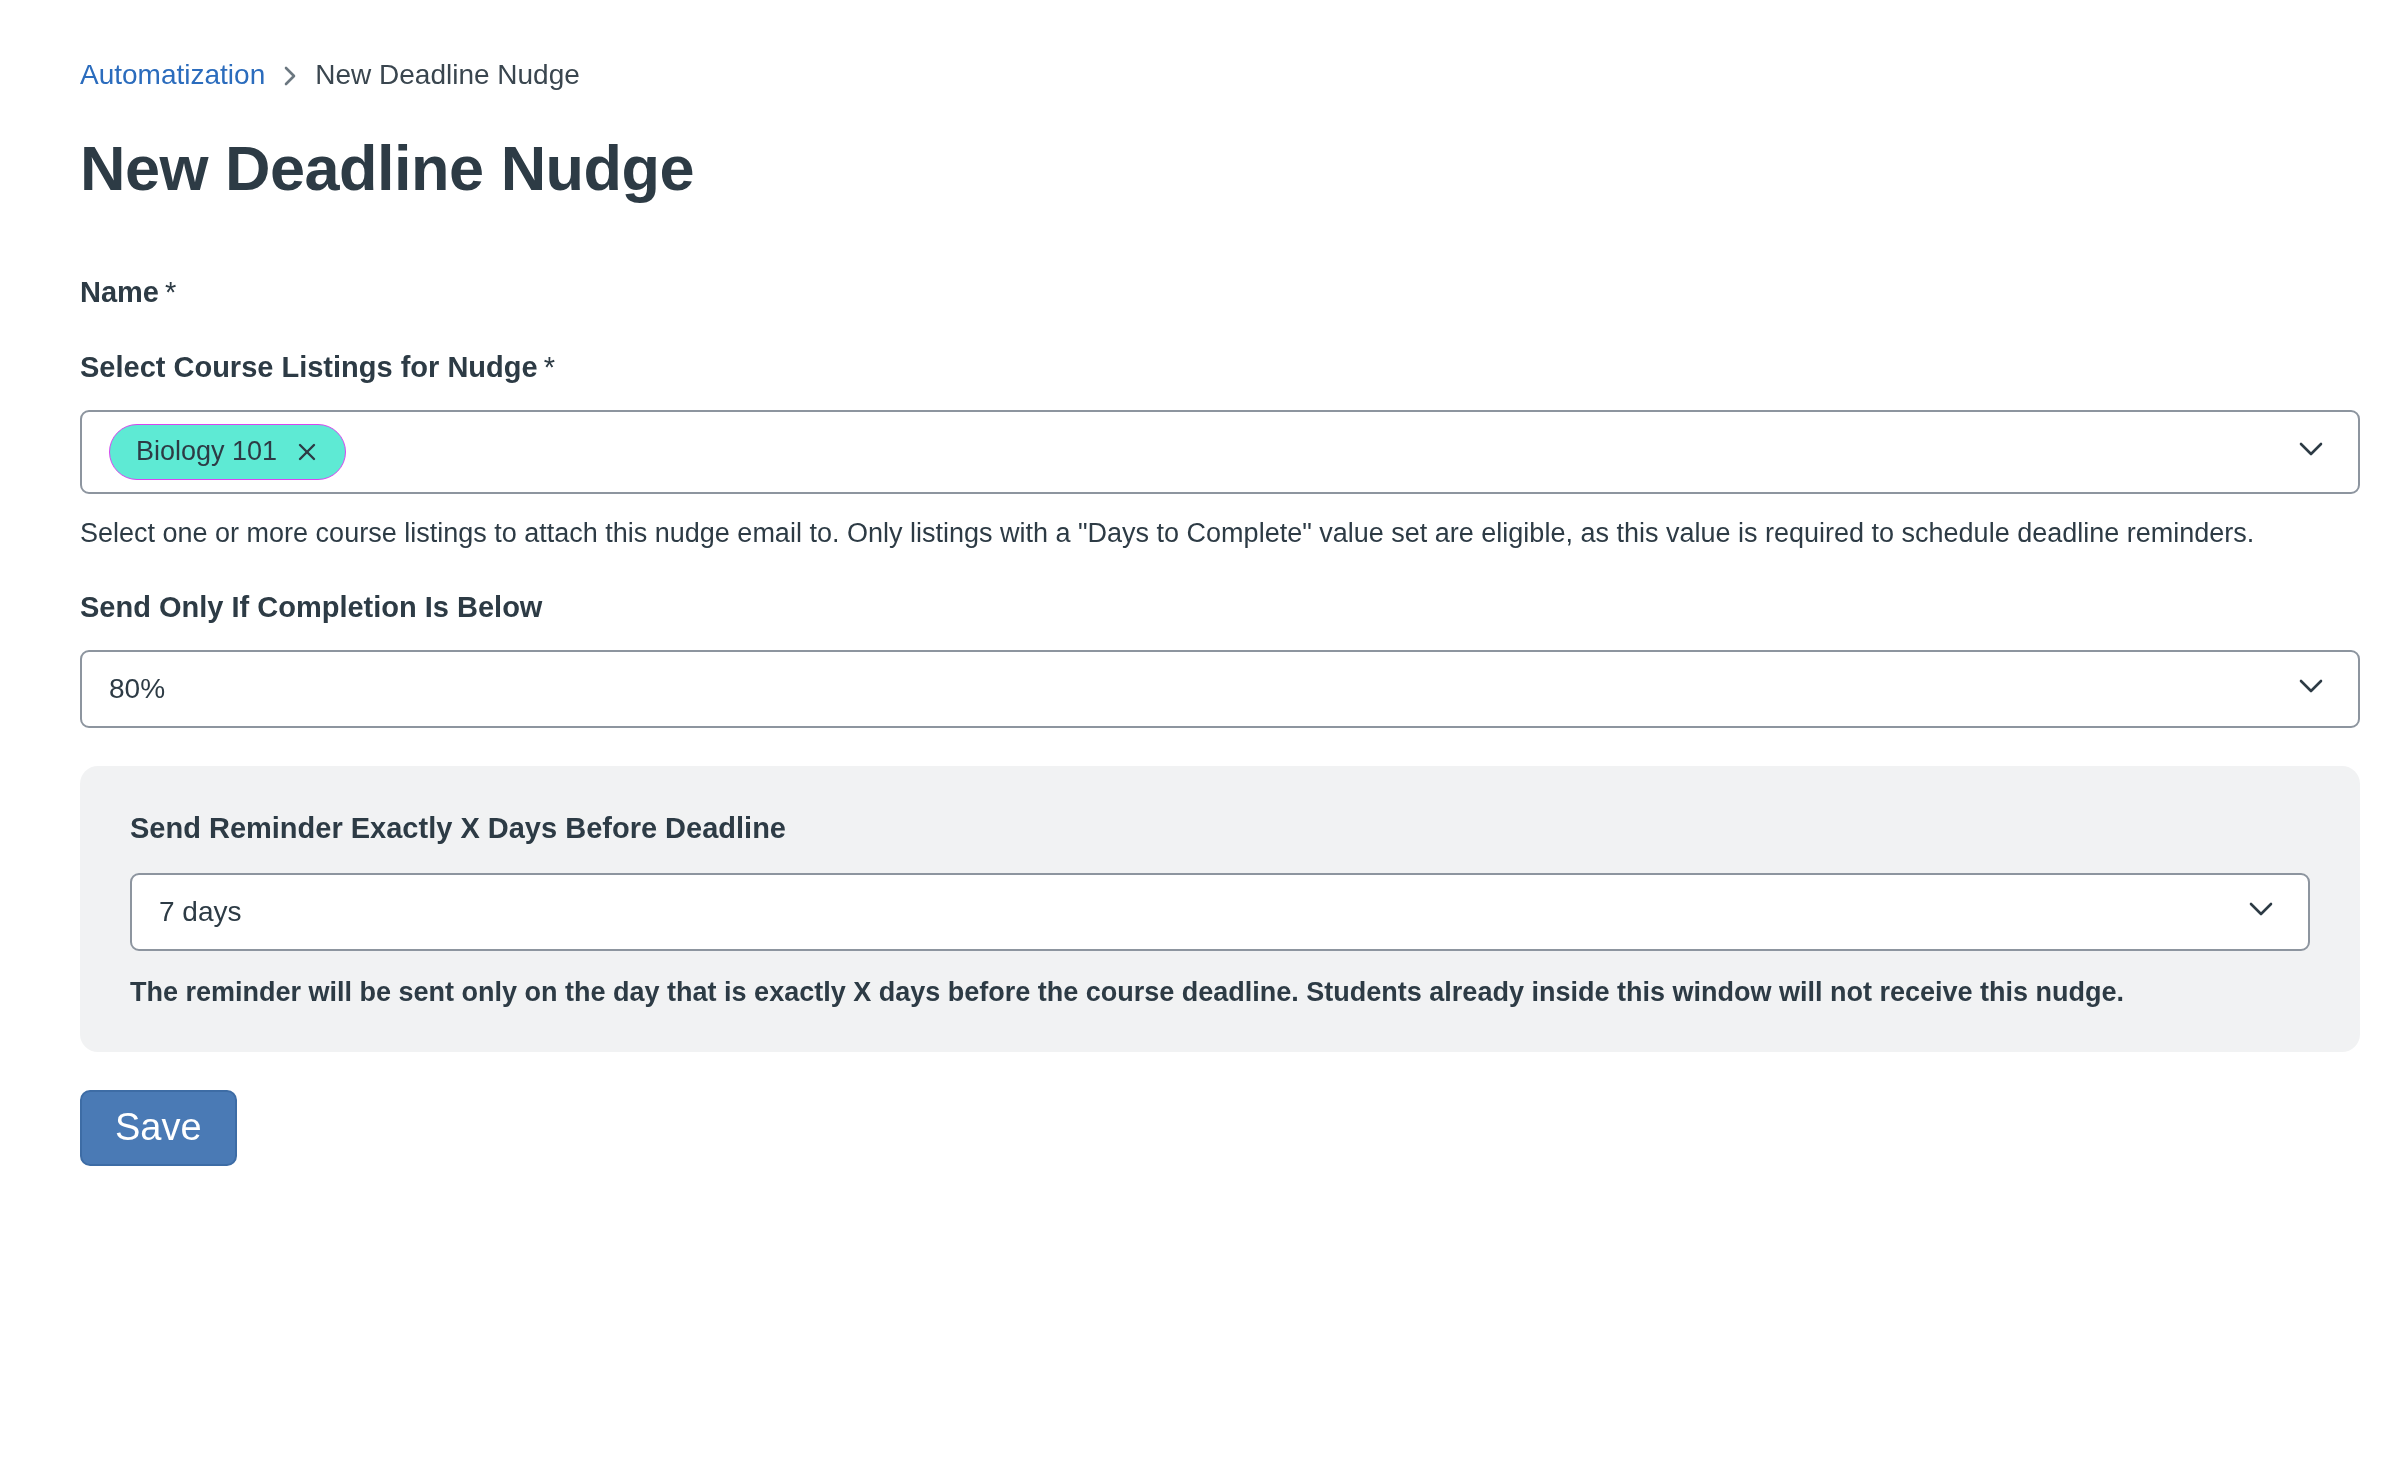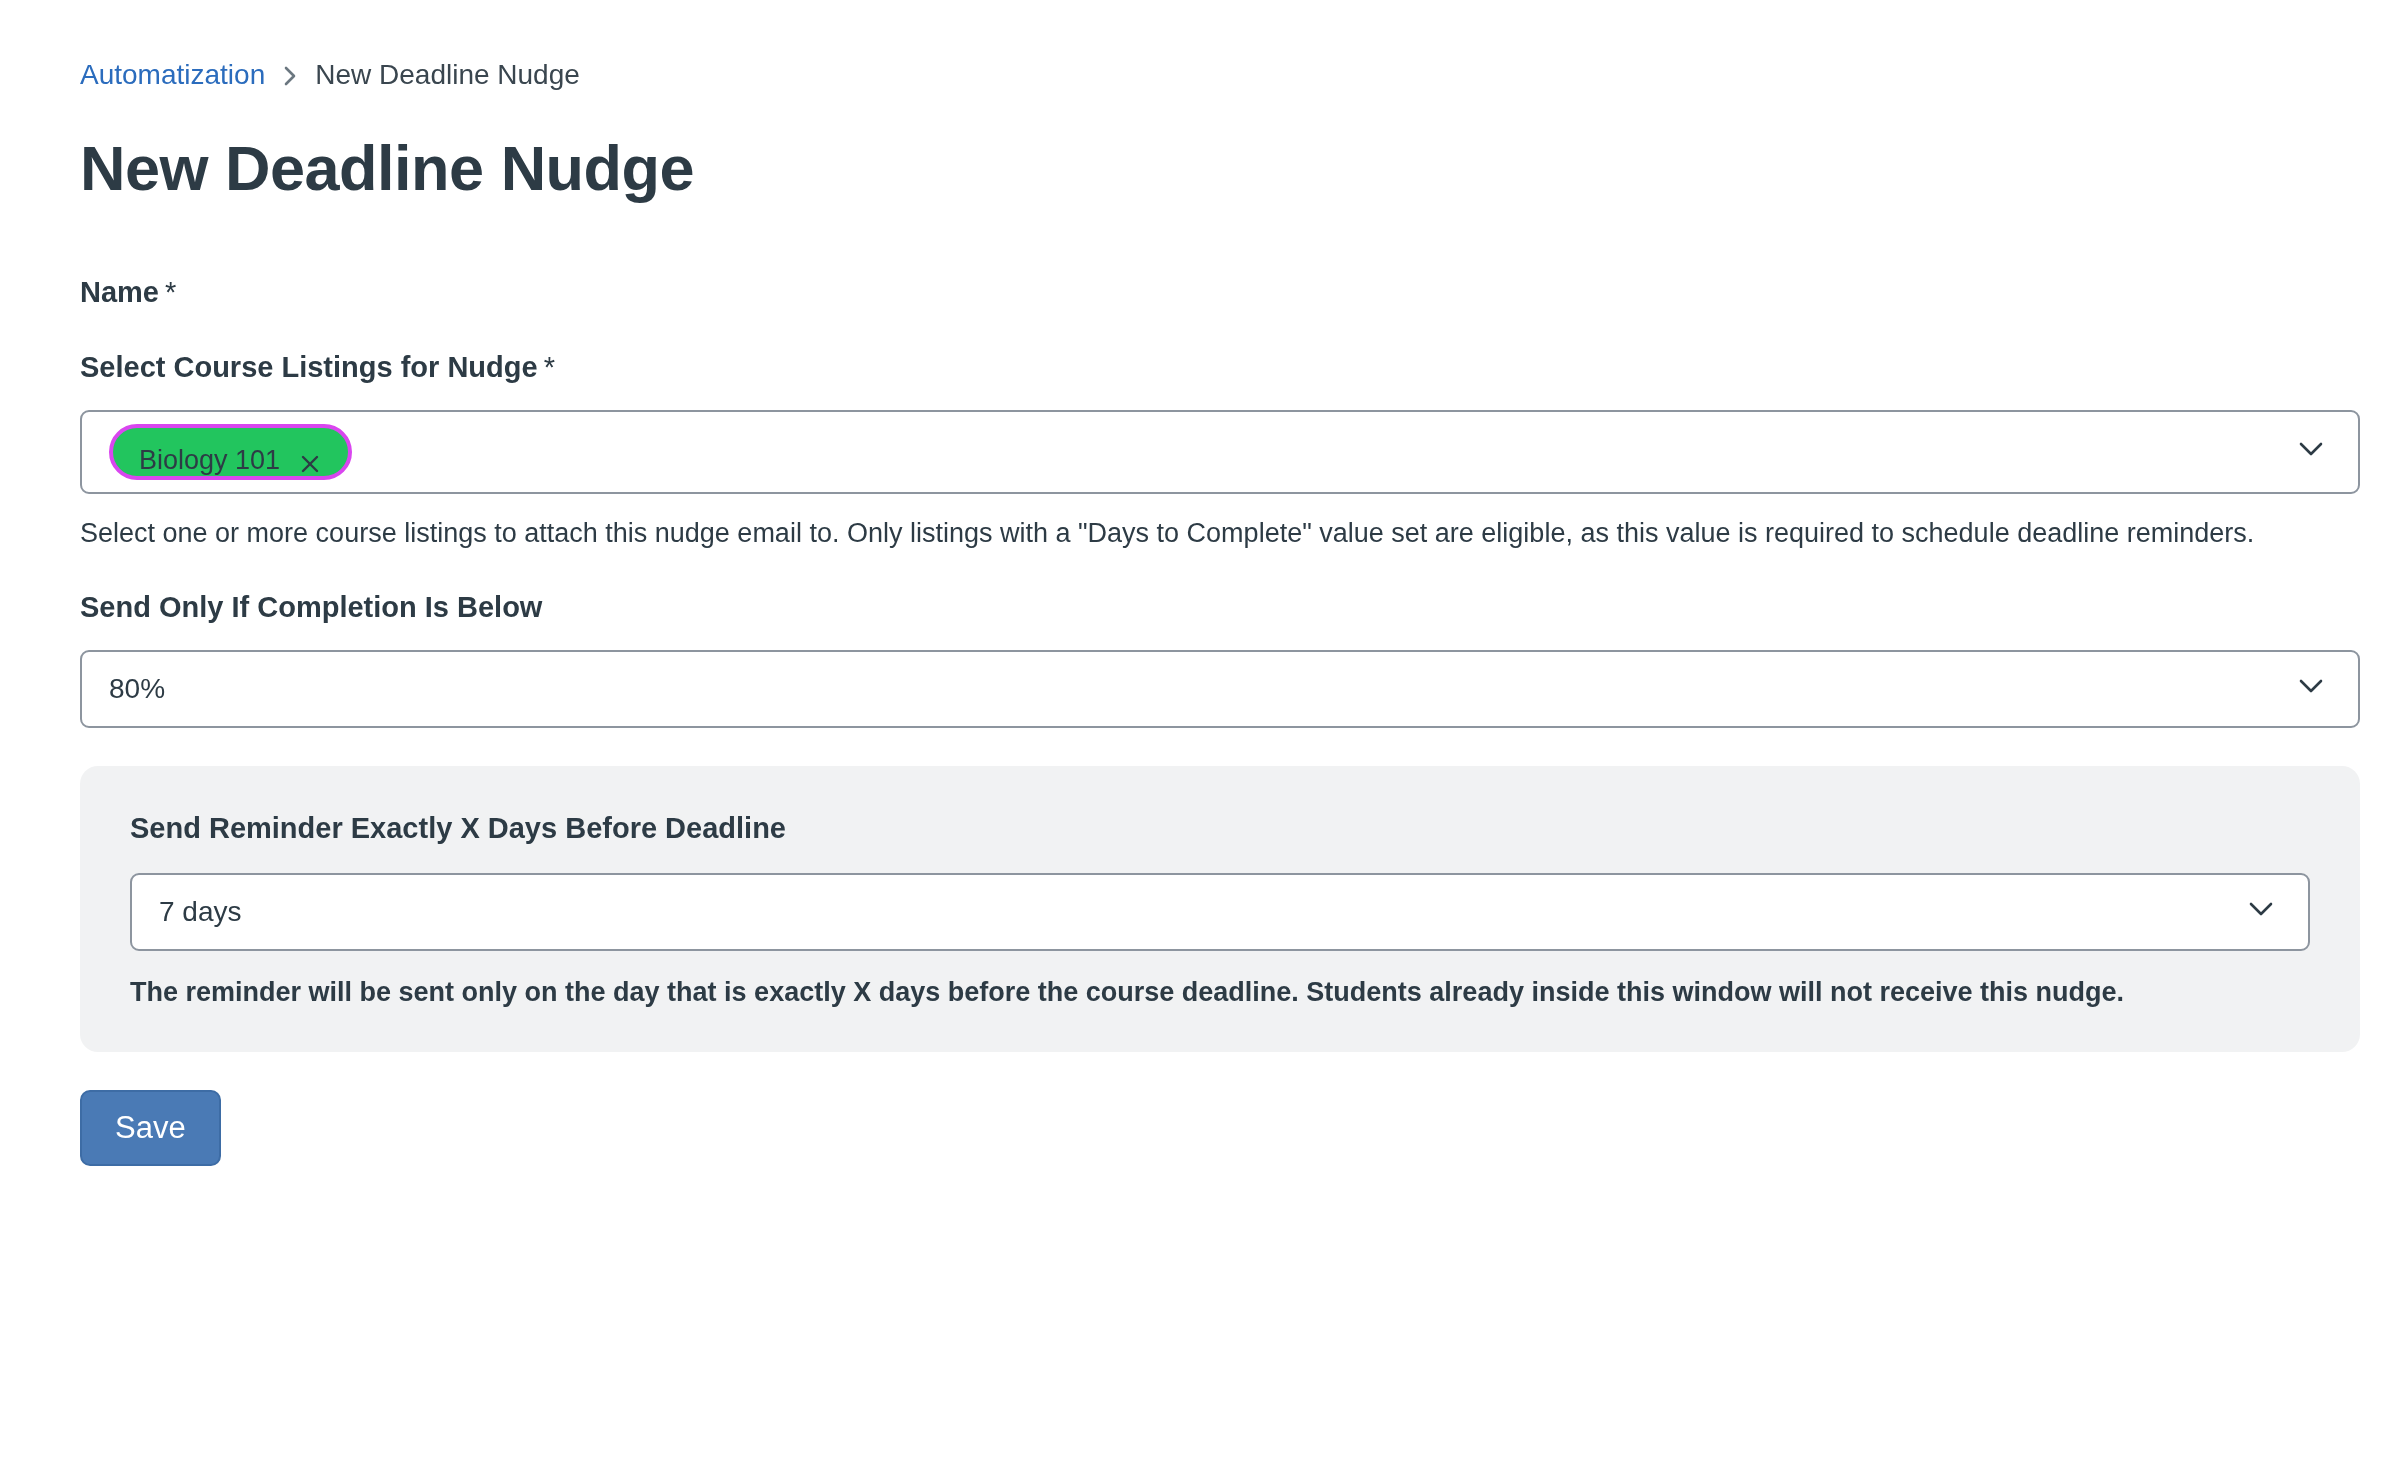--- a/index.html
+++ b/index.html
@@ -107,27 +107,27 @@
     box-shadow: 0 1px 3px rgba(0,0,0,0.25);
     display: flex;
     align-items: center;
     justify-content: center;
   }
   .toggle-label { font-size: 30px; color: #2D3B45; }
 
   
   .chip {
     display: inline-flex;
-    align-items: flex-end;
+    align-items: center;
     gap: 18px;
     height: 56px;
     padding: 0 26px;
     border-radius: 28px;
-    background: #22c55e;
-    border: 4px solid #d946ef;
+    background: #5eead4;
+    border: 1px solid #d946ef;
     font-size: 27px;
     color: #2D3B45;
   }
   .chip .x { display: inline-flex; cursor: pointer; }
 
   
   .panel {
     margin-top: 38px;
     background: #F1F2F3;
     border-radius: 18px;
@@ -140,21 +140,21 @@
   
   .save-btn {
     margin-top: 38px;
     height: 76px;
     padding: 0 33px;
     background: #4A7AB5;
     border: 2px solid #3D6CA5;
     border-radius: 10px;
     color: #ffffff;
     font-family: inherit;
-    font-size: 31px;
+    font-size: 38px;
     cursor: pointer;
     display: inline-flex;
     align-items: center;
   }
 </style>
 </head>
 <body>
 
 <div class="page">
   <div class="content">

